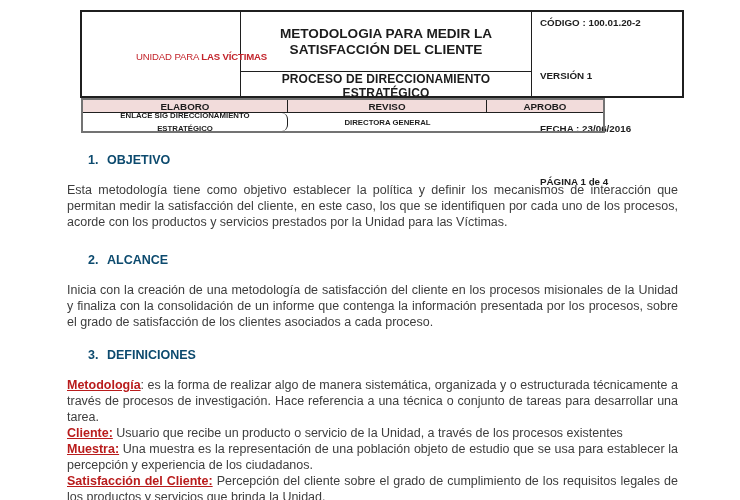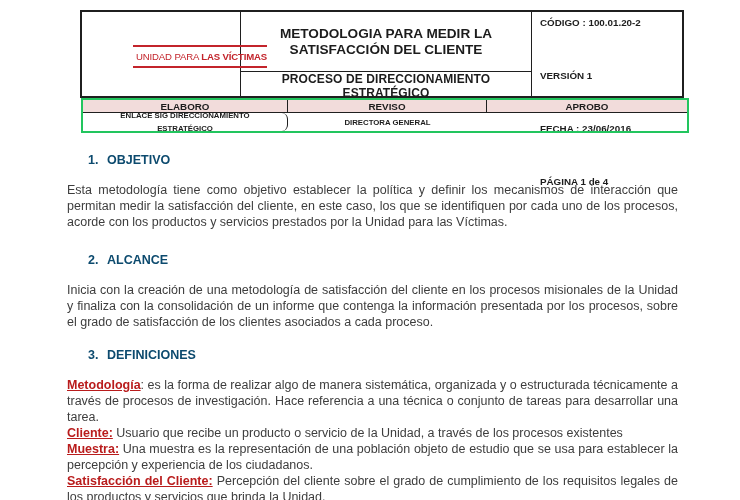--- a/index.html
+++ b/index.html
@@ -15,44 +15,44 @@
     position:absolute;left:80px;top:10px;width:604px;height:88px;
     display:grid;
     grid-template-columns:159px 290px 1fr;
     grid-template-rows:60px 1fr;
     grid-template-areas:"logo title meta" "logo proc meta";
     border:2px solid #1f1f1f;box-sizing:border-box;
     color:#1c1c1c;
   }
   .t1 .cell{box-sizing:border-box;gap:42px;}
   .logo-cell{grid-area:logo;border-right:1px solid #1f1f1f;display:flex;align-items:center;padding-left:7px;}
-  .logo-right{flex:1;display:flex;flex-direction:column;justify-content:center;margin-left:2px;}
+  .logo-right{flex:1;display:flex;flex-direction:row;justify-content:center;margin-left:2px;}
   .redline{height:2px;background:#c3242b;}
   .logo-text{font-size:9.6px;color:#c3242b;white-space:nowrap;padding:4px 0 4px 3px;letter-spacing:-0.15px;}
   .logo-text .lb{font-weight:bold;margin-left:2px;}
   .title-cell{
     grid-area:title;border-bottom:1px solid #1f1f1f;
     display:flex;align-items:center;justify-content:center;text-align:center;
     font-weight:bold;font-size:13.6px;line-height:15.5px;padding:0 24px;
   }
   .proc-cell{
     grid-area:proc;display:flex;align-items:center;justify-content:center;text-align:center;
     font-weight:bold;font-size:12px;letter-spacing:0.1px;
   }
   .meta-cell{
     grid-area:meta;border-left:1px solid #1f1f1f;
     display:flex;flex-direction:column;justify-content:space-between;
     padding:5px 4px 6px 8px;font-weight:bold;font-size:9.8px;
   }
 
   
   .t2{
-    position:absolute;left:81px;top:98px;width:608px;
+    position:absolute;left:81px;top:98px;width:524px;
     display:grid;grid-template-columns:205px 199px 1fr;
-    border:2px solid #22c55e;box-sizing:border-box;color:#1c1c1c;
+    border:2px solid #737373;box-sizing:border-box;color:#1c1c1c;
   }
   .t2 .c{box-sizing:border-box;display:flex;align-items:center;justify-content:center;text-align:center;}
   .t2 .r{border-right:1px solid #1f1f1f;}
   .sh{background:#f2dcdb;border-bottom:1px solid #1f1f1f;height:13px;font-weight:bold;font-size:9.8px;}
   .sv{height:18px;font-weight:bold;font-size:7.8px;line-height:13px;border-radius:6px;}
   .sv span{display:block;max-width:152px;}
 
   
   .docbody{position:absolute;left:67px;top:146px;width:611px;}
   .sec-head{font-weight:bold;font-size:12.5px;line-height:16px;color:#0c4a6e;margin:22px 0 14px;}

